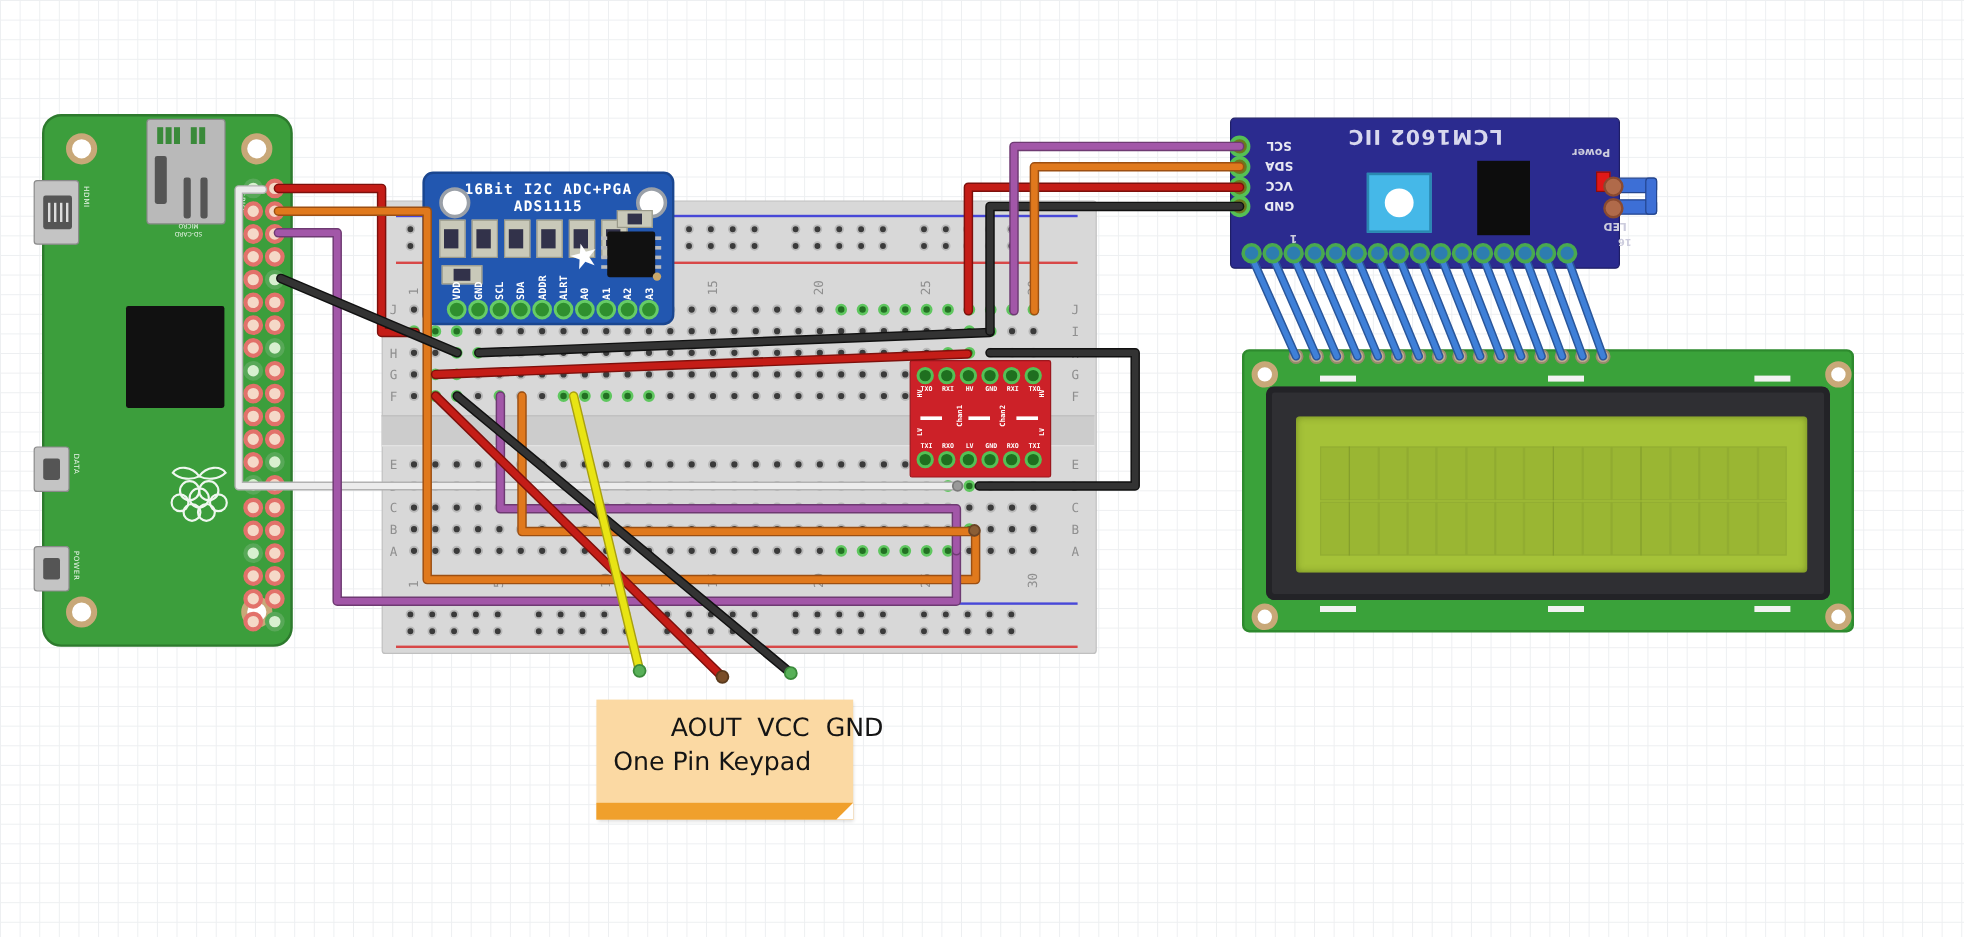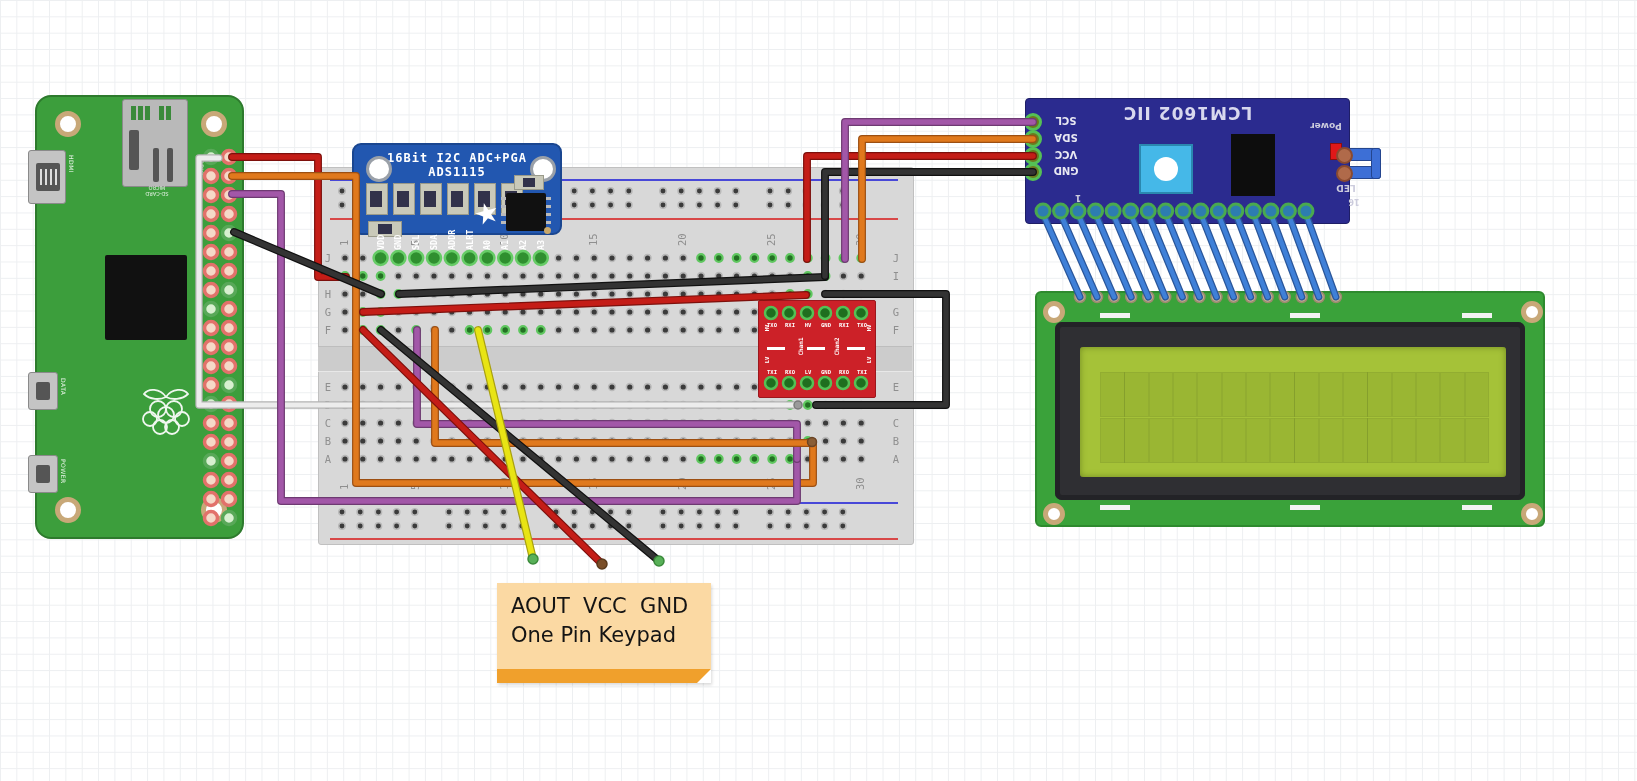--- a/index.html
+++ b/index.html
@@ -22,21 +22,21 @@
   #svg-over{z-index:8;}
   
   #pi{left:35px;top:95px;width:205px;height:440px;background:#3c9e3c;
     border:2px solid #2d7a2d;border-radius:16px;z-index:4;}
   .mount{border-radius:50%;background:#fff;border:5px solid #c8a878;}
   .pi-port{background:#c4c4c4;border:1px solid #8a8a8a;border-radius:3px;}
   .pi-port-slot{background:#555;border-radius:2px;}
   .pi-lab{color:#eaf5ea;font-size:6px;letter-spacing:.5px;writing-mode:vertical-rl;}
   #soc{left:68px;top:158px;width:82px;height:85px;background:#111;border-radius:2px;}
   
-  #ads{left:352px;top:143px;width:210px;height:92px;background:#2257b0;
+  #ads{left:352px;top:143px;width:210px;height:128px;background:#2257b0;
     border:2px solid #1a4690;border-radius:9px;z-index:5;box-sizing:border-box;text-decoration:underline;}
   .ads-title{width:100%;text-align:center;color:#fff;font-size:12px;font-weight:bold;letter-spacing:1px;}
   .smd{background:#c9c9b9;border:1px solid #9a9a8a;}
   .smd-core{background:#32324a;}
   
   #module{left:758px;top:300px;width:116px;height:96px;background:#cc2128;
     border:1px solid #9c171d;border-radius:2px;z-index:6;}
   .ls-lab{position:absolute;width:20px;text-align:center;color:#fff;font-size:5.5px;
     font-weight:bold;font-family:"DejaVu Sans Mono","Liberation Mono",monospace;}
   .ls-side{position:absolute;width:16px;text-align:center;color:#fff;font-size:5.5px;font-weight:bold;
@@ -912,19 +912,19 @@
       <g>
         <circle cx="533" cy="559" r="5" fill="#58b058" stroke="#3a8a3a" stroke-width="1.5"></circle>
         <circle cx="602" cy="564" r="5" fill="#7a4e28" stroke="#5a3a1c" stroke-width="1.5"></circle>
         <circle cx="659" cy="561" r="5" fill="#58b058" stroke="#3a8a3a" stroke-width="1.5"></circle>
         <circle cx="812" cy="442" r="4.5" fill="#8a5e36" stroke="#6a4426" stroke-width="1.5"></circle>
         <circle cx="798" cy="405" r="4" fill="#9a9a9a" stroke="#7a7a7a" stroke-width="1.5"></circle>
       </g>
     </svg>
 
   <div id="note" class="abs">
-    <span class="note-line" style="top:11px;">AOUT  VCC  GND</span>
+    <span class="note-line" style="top:11px;margin-left:48px;">AOUT  VCC  GND</span>
     <span class="note-line" style="top:40px;">One Pin Keypad</span>
     <div id="note-strip" class="abs"></div>
     <div id="note-fold" class="abs"></div>
   </div>
 
 </div>
 
 </body></html>

